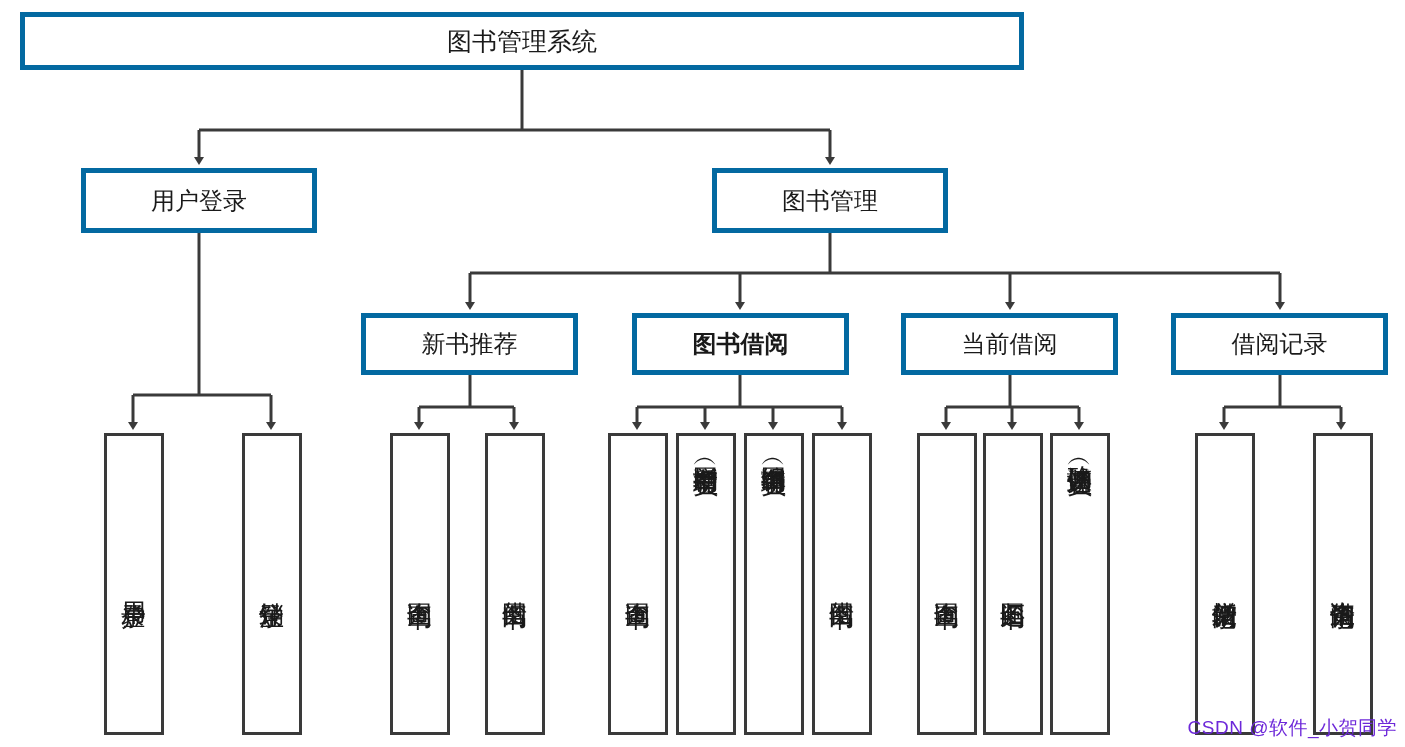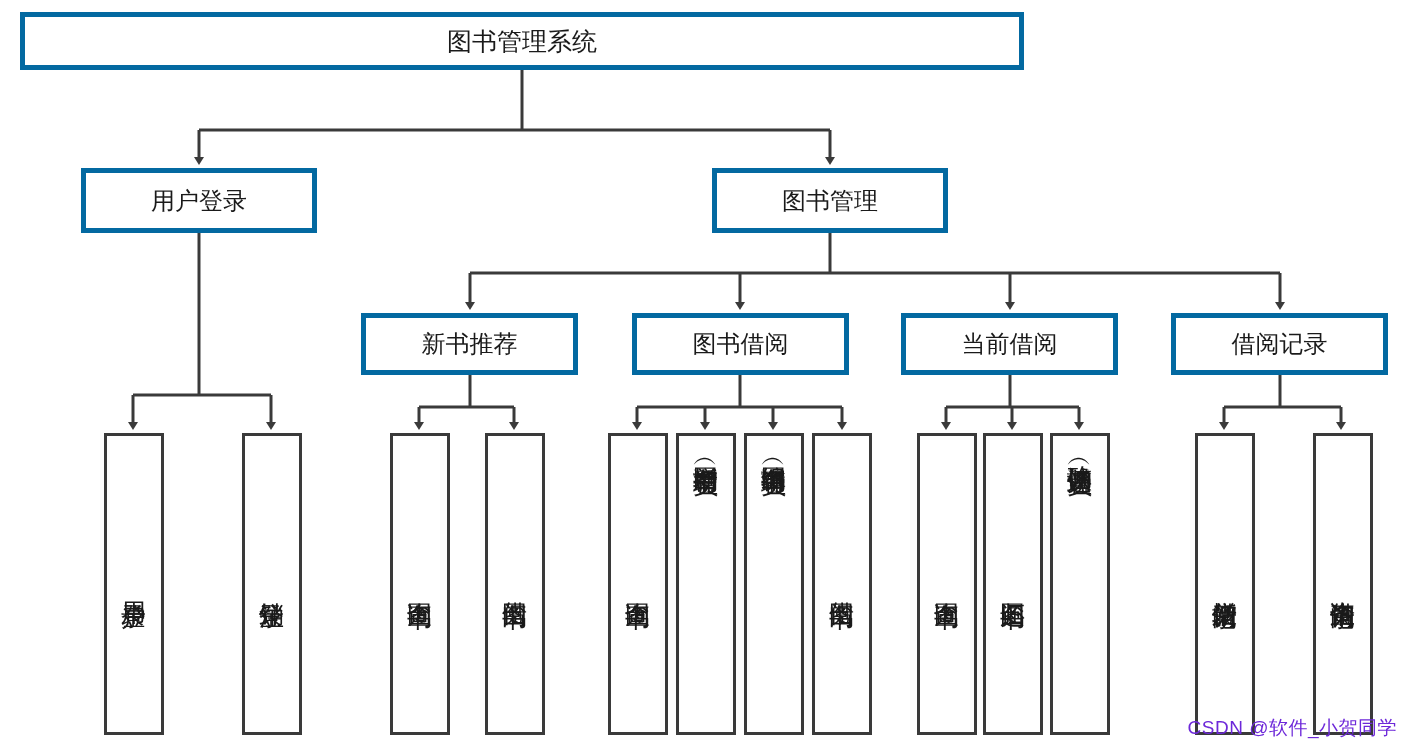--- a/index.html
+++ b/index.html
@@ -44,21 +44,21 @@
   .node-l2.n-books  { left: 712px; }
 
   .node-l3 {
     top: 313px;
     width: 217px;
     height: 62px;
     font-size: 24px;
     text-align: center;
   }
   .node-l3.n-new    { left: 361px; }
-  .node-l3.n-borrow { left: 632px; }
+  .node-l3.n-borrow { left: 632px; font-weight: bold; }
   .node-l3.n-cur    { left: 901px; }
   .node-l3.n-rec    { left: 1171px; }
 
   .leaf {
     position: absolute;
     top: 433px;
     height: 302px;
     box-sizing: border-box;
     border: 3px solid #3a3a3a;
     background: #ffffff;

